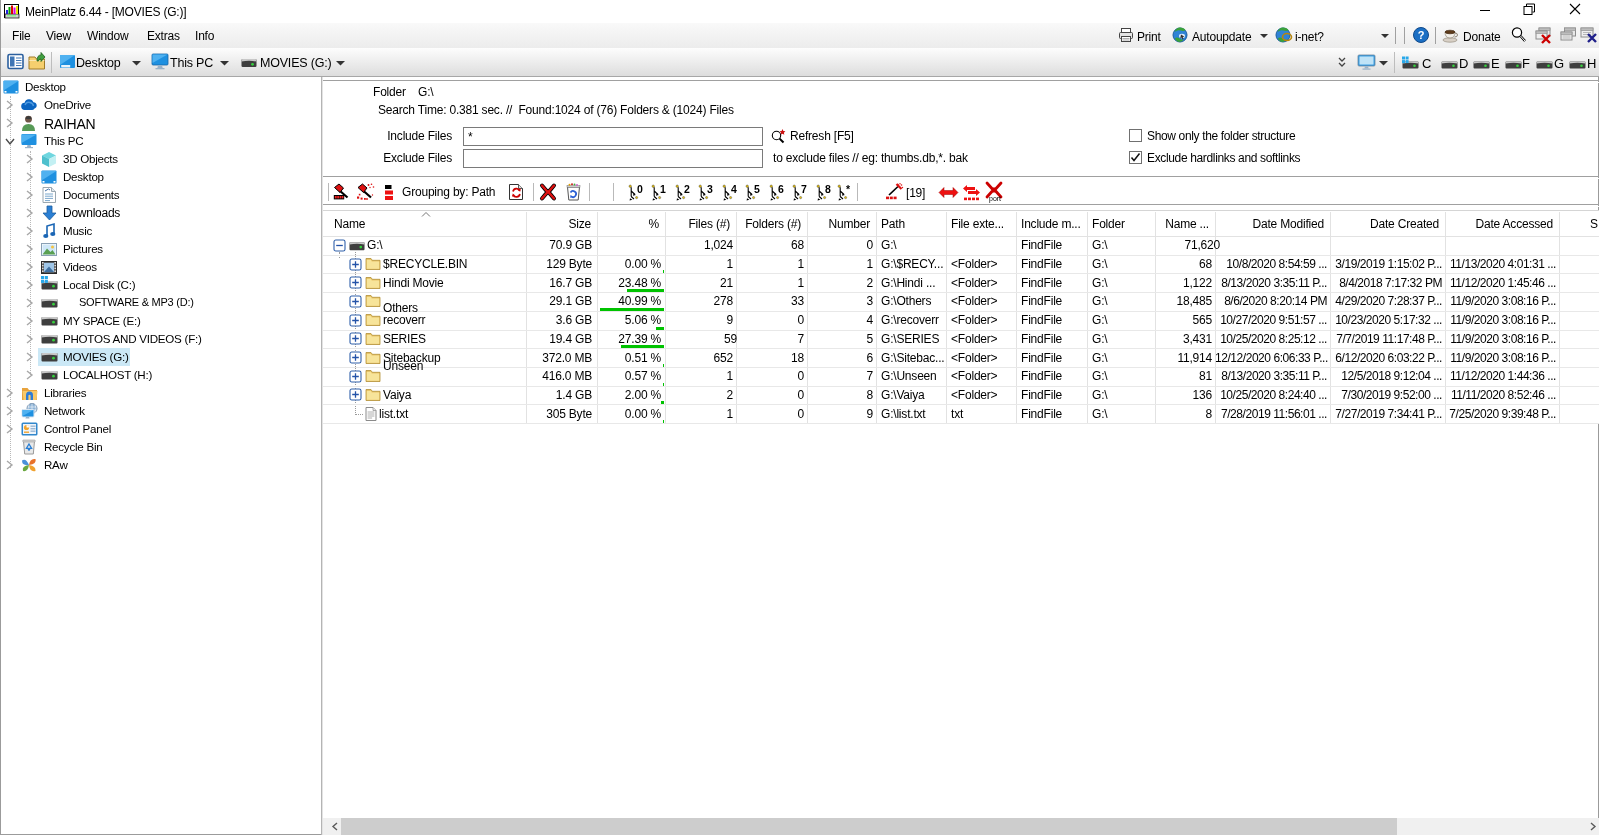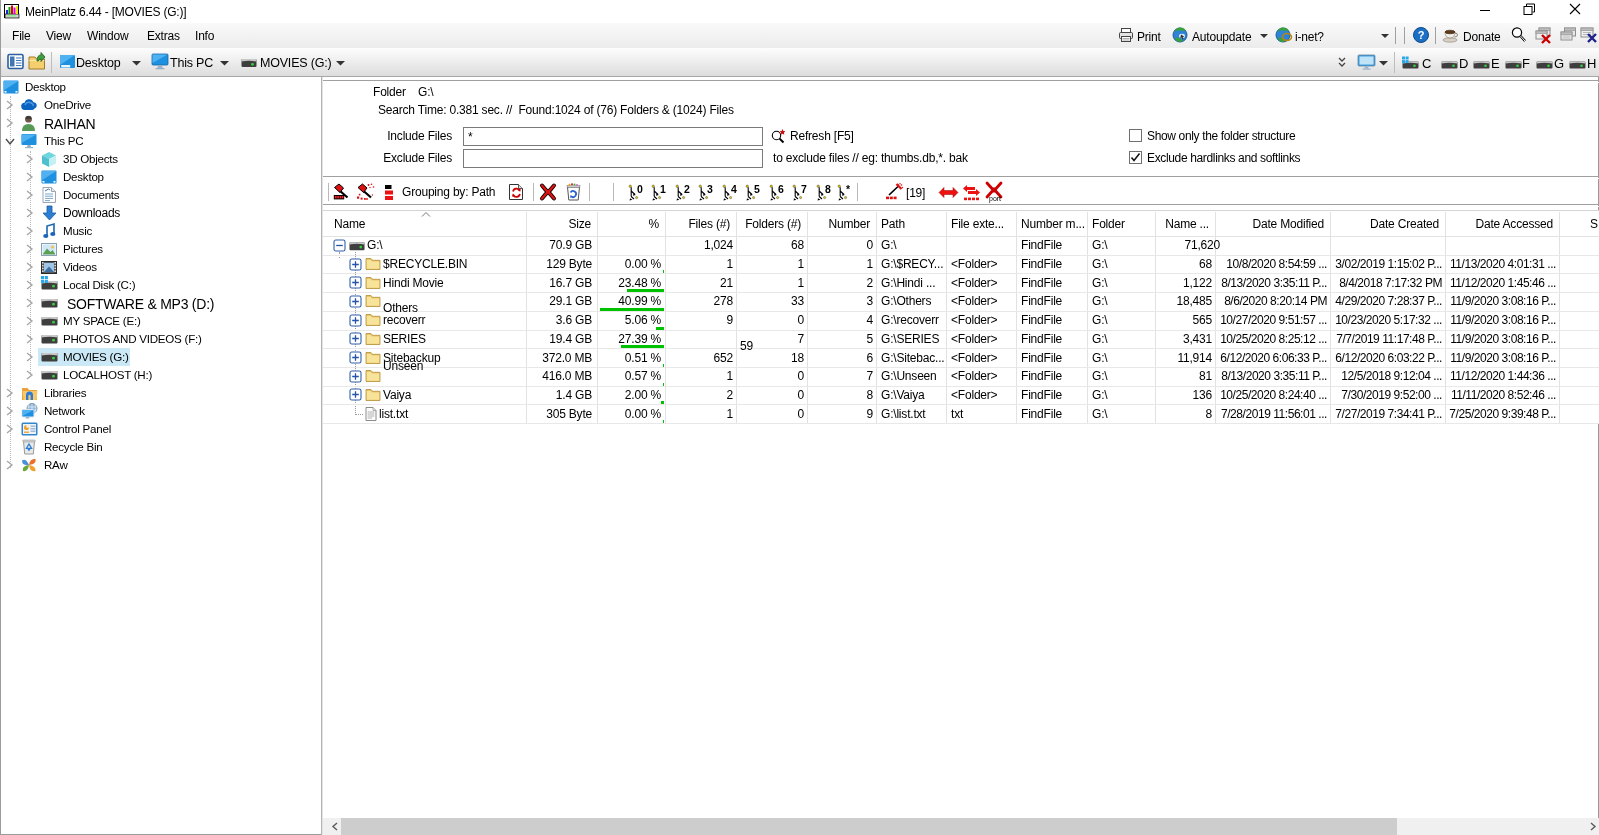--- a/index.html
+++ b/index.html
@@ -344,21 +344,21 @@
     </svg>
 <div class="t" style="left:62px;top:279px;font-size:11.6px;letter-spacing:-0.25px">Local Disk (C:)</div>
 <svg class="a" style="left:24px;top:298px" width="9" height="10" viewBox="0 0 9 10">
       <path d="M2 1 L7 5 L2 9" fill="none" stroke="#a8a8a8" stroke-width="1.4"></path>
     </svg>
 <svg class="a" style="left:40px;top:296px" width="17" height="12" viewBox="0 0 17 12">
  <rect x="0.5" y="3" width="16" height="8.5" rx="1" fill="#3e3e3e"></rect>
  <path d="M0.5 5.6 q8 -1.8 16 0 l0 -1.4 a1.2 1.2 0 0 0 -1.2 -1.2 l-13.6 0 a1.2 1.2 0 0 0 -1.2 1.2z" fill="#c8c8c8"></path>
  <circle cx="12.5" cy="8.2" r="1.4" fill="#35d13c"></circle>
     </svg>
-<div class="t" style="left:66px;top:297px;font-size:14px;letter-spacing:-0.25px">SOFTWARE &amp; MP3 (D:)</div>
+<div class="t" style="left:78px;top:297px;font-size:11px;letter-spacing:-0.25px">SOFTWARE &amp; MP3 (D:)</div>
 <svg class="a" style="left:24px;top:316px" width="9" height="10" viewBox="0 0 9 10">
       <path d="M2 1 L7 5 L2 9" fill="none" stroke="#a8a8a8" stroke-width="1.4"></path>
     </svg>
 <svg class="a" style="left:40px;top:314px" width="17" height="12" viewBox="0 0 17 12">
  <rect x="0.5" y="3" width="16" height="8.5" rx="1" fill="#3e3e3e"></rect>
  <path d="M0.5 5.6 q8 -1.8 16 0 l0 -1.4 a1.2 1.2 0 0 0 -1.2 -1.2 l-13.6 0 a1.2 1.2 0 0 0 -1.2 1.2z" fill="#c8c8c8"></path>
  <circle cx="12.5" cy="8.2" r="1.4" fill="#35d13c"></circle>
     </svg>
 <div class="t" style="left:62px;top:315px;font-size:11.6px;letter-spacing:-0.25px">MY SPACE (E:)</div>
 <svg class="a" style="left:24px;top:334px" width="9" height="10" viewBox="0 0 9 10">
@@ -634,21 +634,21 @@
 
 <div class="a" style="left:322px;top:210px;width:1277px;height:214px;background:#fff;border-top:1px solid #d5d5d5"></div>
 <div class="t" style="left:333px;top:218px">Name</div>
 <div class="t r" style="left:525px;top:218px;width:65px">Size</div>
 <div class="t r" style="left:596px;top:218px;width:62px">%</div>
 <div class="t r" style="left:664px;top:218px;width:65px">Files (#)</div>
 <div class="t r" style="left:735px;top:218px;width:65px">Folders (#)</div>
 <div class="t r" style="left:806px;top:218px;width:63px">Number</div>
 <div class="t" style="left:880px;top:218px">Path</div>
 <div class="t" style="left:950px;top:218px">File exte...</div>
-<div class="t" style="left:1020px;top:218px">Number m...</div>
+<div class="t" style="left:1020px;top:218px">Include m...</div>
 <div class="t" style="left:1091px;top:218px">Folder</div>
 <div class="t r" style="left:1154px;top:218px;width:54px">Name ...</div>
 <div class="t r" style="left:1214px;top:218px;width:109px">Date Modified</div>
 <div class="t r" style="left:1329px;top:218px;width:109px">Date Created</div>
 <div class="t r" style="left:1444px;top:218px;width:108px">Date Accessed</div>
 <div class="t" style="left:1589px;top:218px">S</div>
 <svg class="a" style="left:420px;top:212px" width="10" height="5" viewBox="0 0 10 5">
       <path d="M1 4.5 L5 0.5 L9 4.5" fill="none" stroke="#777" stroke-width="1"></path>
     </svg>
 <div class="a" style="left:525px;top:212px;width:1px;height:211px;background:#e2e2e2"></div>
@@ -702,21 +702,21 @@
 <div class="a" style="left:661.5px;top:270px;width:1.5px;height:2.5px;background:#00c300"></div>
 <div class="t r" style="left:664px;top:258px;width:68px">1</div>
 <div class="t r" style="left:735px;top:258px;width:68px">1</div>
 <div class="t r" style="left:806px;top:258px;width:66px">1</div>
 <div class="t" style="left:880px;top:258px">G:\$RECY...</div>
 <div class="t" style="left:950px;top:258px">&lt;Folder&gt;</div>
 <div class="t" style="left:1020px;top:258px">FindFile</div>
 <div class="t" style="left:1091px;top:258px">G:\</div>
 <div class="t r" style="left:1154px;top:258px;width:57px">68</div>
 <div class="t r" style="left:1214px;top:258px;width:112px;letter-spacing:-0.45px">10/8/2020 8:54:59 ...</div>
-<div class="t r" style="left:1329px;top:258px;width:112px;letter-spacing:-0.45px">3/02/2019 1:15:02 P...</div>
+<div class="t r" style="left:1329px;top:258px;width:112px;letter-spacing:-0.45px">3/19/2019 1:15:02 P...</div>
 <div class="t r" style="left:1444px;top:258px;width:111px;letter-spacing:-0.45px">11/13/2020 4:01:31 ...</div>
 <div class="a" style="left:322px;top:292px;width:1277px;height:1px;background:#e8e8e8"></div>
 <svg class="a" style="left:348px;top:276px" width="13" height="13" viewBox="0 0 13 13">
  <rect x="1" y="1" width="11" height="11" rx="1.8" fill="#fff" stroke="#3060aa" stroke-width="1.1"></rect>
       <path d="M3.2 6.5 H9.8 M6.5 3.2 V9.8" stroke="#2453a8" stroke-width="1.3"></path>
     </svg>
 <svg class="a" style="left:364px;top:276px" width="16" height="14" viewBox="0 0 16 14">
  <path d="M1 1.5 h5 l1.3 1.8 h7.7 v9.2 h-14z" fill="#e8c56a" stroke="#b38f35" stroke-width=".8"></path>
  <path d="M1.8 3 h4 l1 1.4 h7.4 v7.3 h-12.4z" fill="#f7e49a"></path>
     </svg>
@@ -789,21 +789,21 @@
       <path d="M3.2 6.5 H9.8 M6.5 3.2 V9.8" stroke="#2453a8" stroke-width="1.3"></path>
     </svg>
 <svg class="a" style="left:364px;top:332px" width="16" height="14" viewBox="0 0 16 14">
  <path d="M1 1.5 h5 l1.3 1.8 h7.7 v9.2 h-14z" fill="#e8c56a" stroke="#b38f35" stroke-width=".8"></path>
  <path d="M1.8 3 h4 l1 1.4 h7.4 v7.3 h-12.4z" fill="#f7e49a"></path>
     </svg>
 <div class="t" style="left:382px;top:333px">SERIES</div>
 <div class="t r" style="left:525px;top:333px;width:66px">19.4 GB</div>
 <div class="t r" style="left:596px;top:333px;width:64px">27.39 %</div>
 <div class="a" style="left:620.3px;top:345px;width:42.7px;height:2.5px;background:#00c300"></div>
-<div class="t r" style="left:664px;top:340px;width:88px">59</div>
+<div class="t r" style="left:664px;top:333px;width:72px">59</div>
 <div class="t r" style="left:735px;top:333px;width:68px">7</div>
 <div class="t r" style="left:806px;top:333px;width:66px">5</div>
 <div class="t" style="left:880px;top:333px">G:\SERIES</div>
 <div class="t" style="left:950px;top:333px">&lt;Folder&gt;</div>
 <div class="t" style="left:1020px;top:333px">FindFile</div>
 <div class="t" style="left:1091px;top:333px">G:\</div>
 <div class="t r" style="left:1154px;top:333px;width:57px">3,431</div>
 <div class="t r" style="left:1214px;top:333px;width:112px;letter-spacing:-0.45px">10/25/2020 8:25:12 ...</div>
 <div class="t r" style="left:1329px;top:333px;width:112px;letter-spacing:-0.45px">7/7/2019 11:17:48 P...</div>
 <div class="t r" style="left:1444px;top:333px;width:111px;letter-spacing:-0.45px">11/9/2020 3:08:16 P...</div>
@@ -821,21 +821,21 @@
 <div class="t r" style="left:596px;top:352px;width:64px">0.51 %</div>
 <div class="a" style="left:661.5px;top:364px;width:1.5px;height:2.5px;background:#00c300"></div>
 <div class="t r" style="left:664px;top:352px;width:68px">652</div>
 <div class="t r" style="left:735px;top:352px;width:68px">18</div>
 <div class="t r" style="left:806px;top:352px;width:66px">6</div>
 <div class="t" style="left:880px;top:352px">G:\Sitebac...</div>
 <div class="t" style="left:950px;top:352px">&lt;Folder&gt;</div>
 <div class="t" style="left:1020px;top:352px">FindFile</div>
 <div class="t" style="left:1091px;top:352px">G:\</div>
 <div class="t r" style="left:1154px;top:352px;width:57px">11,914</div>
-<div class="t r" style="left:1214px;top:352px;width:112px;letter-spacing:-0.45px">6/12/2020 6:06:33 P...</div>
+<div class="t r" style="left:1214px;top:352px;width:112px;letter-spacing:-0.45px">12/12/2020 6:06:33 P...</div>
 <div class="t r" style="left:1329px;top:352px;width:112px;letter-spacing:-0.45px">6/12/2020 6:03:22 P...</div>
 <div class="t r" style="left:1444px;top:352px;width:111px;letter-spacing:-0.45px">11/9/2020 3:08:16 P...</div>
 <div class="a" style="left:322px;top:386px;width:1277px;height:1px;background:#e8e8e8"></div>
 <svg class="a" style="left:348px;top:370px" width="13" height="13" viewBox="0 0 13 13">
  <rect x="1" y="1" width="11" height="11" rx="1.8" fill="#fff" stroke="#3060aa" stroke-width="1.1"></rect>
       <path d="M3.2 6.5 H9.8 M6.5 3.2 V9.8" stroke="#2453a8" stroke-width="1.3"></path>
     </svg>
 <svg class="a" style="left:364px;top:369px" width="16" height="14" viewBox="0 0 16 14">
  <path d="M1 1.5 h5 l1.3 1.8 h7.7 v9.2 h-14z" fill="#e8c56a" stroke="#b38f35" stroke-width=".8"></path>
  <path d="M1.8 3 h4 l1 1.4 h7.4 v7.3 h-12.4z" fill="#f7e49a"></path>

